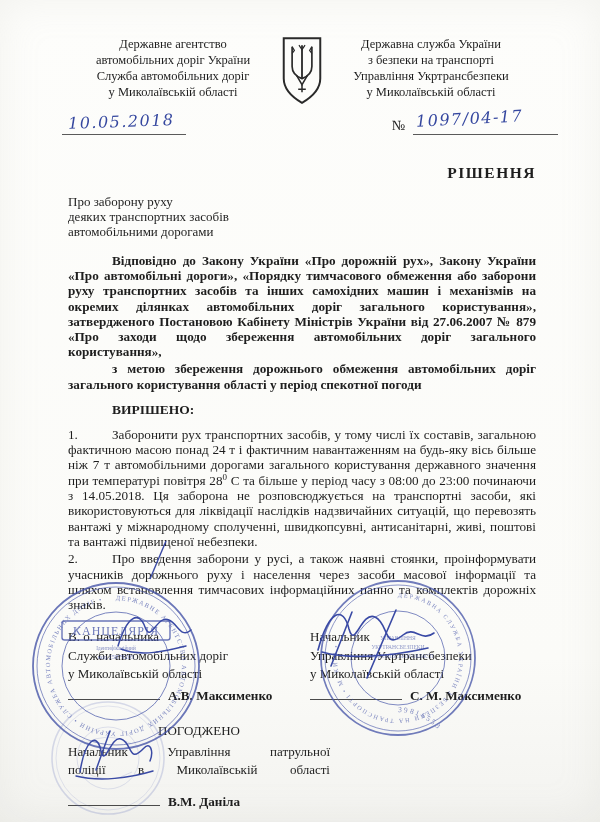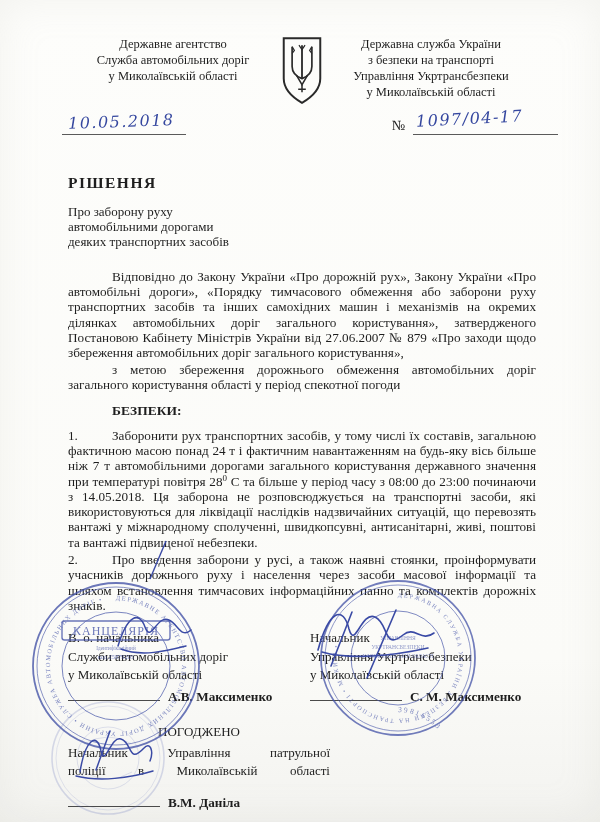--- a/index.html
+++ b/index.html
@@ -18,25 +18,25 @@
   
   .daterow{position:relative; height:44px;}
   .hand{
     position:absolute; font-style:italic; font-size:16px; letter-spacing:1.5px;
     color:#35479f; font-family:"DejaVu Serif",serif; white-space:nowrap;
   }
   .uline{display:inline-block; border-bottom:1px solid #4a4a4a; height:12px; vertical-align:baseline;}
   .uline-abs{position:absolute; border-bottom:1.2px solid #5a5a5a; height:0;}
   .no-label{position:absolute; left:324px; top:12px; font-size:14px; color:#222;}
   
-  .title{text-align:left; font-weight:bold; font-size:15.5px; letter-spacing:1.5px; margin:24px 0 12px 0;}
-  .subject{font-size:13px; line-height:15px; margin-bottom:20px;}
+  .title{text-align:right; font-weight:bold; font-size:15.5px; letter-spacing:1.5px; margin:14px 0 12px 0;}
+  .subject{font-size:13px; line-height:15px; margin-bottom:14px;}
   
   .para{font-size:13.2px; line-height:15.2px; text-align:justify; margin:0 0 2px 0;}
-  .indent{text-indent:44px;}
+  .indent{text-indent:44px;font-weight:bold;}
   .decided{font-weight:bold; font-size:13.5px; margin:10px 0 9px 0; padding-left:44px; text-align:left;}
   .item{font-size:13.2px; line-height:15.3px; text-align:justify; margin:0 0 2px 0;}
   .inum{display:inline-block; width:44px;}
   .ital{}
   sup{font-size:9px; line-height:0;}
   
   .siggrid{display:grid; grid-template-columns:242px 1fr; margin-top:16px;}
   .sigcol{font-size:13px; line-height:18.5px;}
   .signline{margin-top:3px; white-space:nowrap;}
   .signline b{font-size:13.2px; margin-left:8px;}
@@ -49,20 +49,21 @@
 </style>
 </head>
 <body>
 
 <div class="page">
   <div class="content">
 
     <div class="hdr">
       <div class="org">
         <div>Державне агентство</div>
+        <div>автомобільних доріг України</div>
         <div>Служба автомобільних доріг</div>
         <div>у Миколаївській області</div>
       </div>
       <div class="emblem">
         <svg width="46" height="70" viewBox="0 0 60 92" fill="none" stroke="#2a2a2a">
           <path d="M6,3 H54 V56 Q54,74 30,88 Q6,74 6,56 Z" stroke-width="2.6"></path>
           <path d="M17,14 v26 c0,9 5,13 13,16 c8,-3 13,-7 13,-16 v-26" stroke-width="2.2"></path>
           <path d="M17,14 l3,5 l-3,4 M43,14 l-3,5 l3,4" stroke-width="1.6"></path>
           <path d="M30,12 v44" stroke-width="2.4"></path>
           <path d="M26,12 l4,6 l4,-6" stroke-width="1.6"></path>
@@ -83,28 +84,28 @@
       <span class="uline-abs" style="left:-6px; top:28px; width:124px;"></span>
       <span class="no-label">№</span>
       <span class="hand" style="left:348px; top:3px; transform:rotate(-3deg);">1097/04-17</span>
       <span class="uline-abs" style="left:345px; top:28px; width:145px;"></span>
     </div>
 
     <div class="title">РІШЕННЯ</div>
 
     <div class="subject">
       <div>Про заборону руху</div>
+      <div>деяких транспортних засобів</div>
       <div>автомобільними дорогами</div>
-      <div>деяких транспортних засобів</div>
     </div>
 
     <p class="para indent">Відповідно до Закону України «Про дорожній рух», Закону України «Про автомобільні дороги», «Порядку тимчасового обмеження або заборони руху транспортних засобів та інших самохідних машин і механізмів на окремих ділянках автомобільних доріг загального користування», затвердженого Постановою Кабінету Міністрів України від 27.06.2007 № 879 «Про заходи щодо збереження автомобільних доріг загального користування»,</p>
     <p class="para indent">з метою збереження дорожнього обмеження автомобільних доріг загального користування області у період спекотної погоди</p>
 
-    <div class="decided">БЕЗПЕКИ:</div>
+    <div class="decided">ВИРІШЕНО:</div>
 
     <p class="item"><span class="inum">1.</span><span>Заборонити рух транспортних засобів, у тому числі їх составів, загальною фактичною масою понад 24 т і фактичним навантаженням на будь-яку вісь більше ніж 7 т автомобільними дорогами загального користування державного значення при температурі повітря 28</span><sup>0</sup><span> С та більше у період часу з 08:00 до 23:00 починаючи з 14.05.2018. </span><span class="ital">Ця заборона не розповсюджується на транспортні засоби, які використовуються для ліквідації наслідків надзвичайних ситуацій, що перевозять вантажі у міжнародному сполученні, швидкопсувні, антисанітарні, живі, поштові та вантажі підвищеної небезпеки.</span></p>
 
     <p class="item"><span class="inum">2.</span><span>Про введення заборони у русі, а також наявні стоянки, проінформувати учасників дорожнього руху і населення через засоби масової інформації та шляхом встановлення тимчасових інформаційних панно та комплектів дорожніх знаків.</span></p>
 
     <div class="siggrid">
       <div class="sigcol">
         <div>В. о. начальника</div>
         <div>Служби автомобільних доріг</div>
         <div>у Миколаївській області</div>

